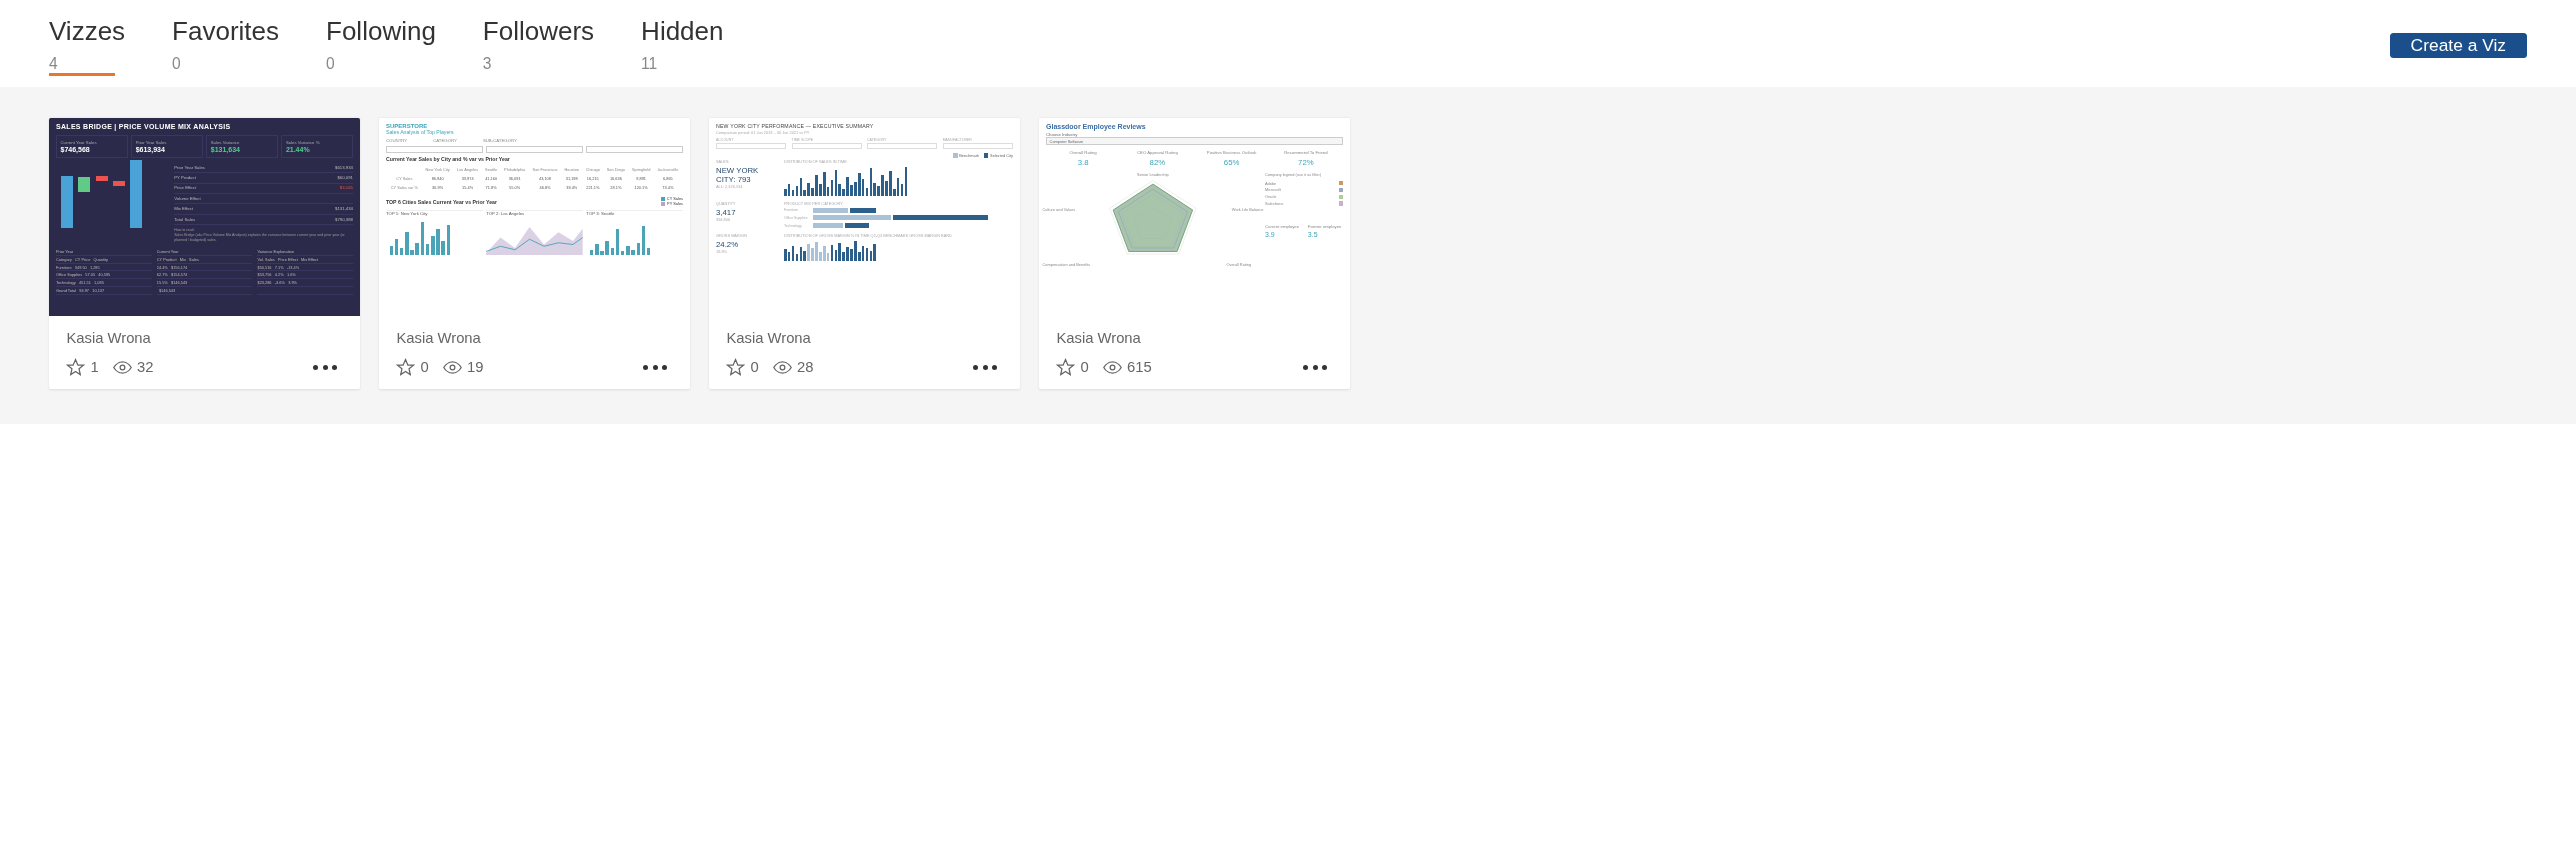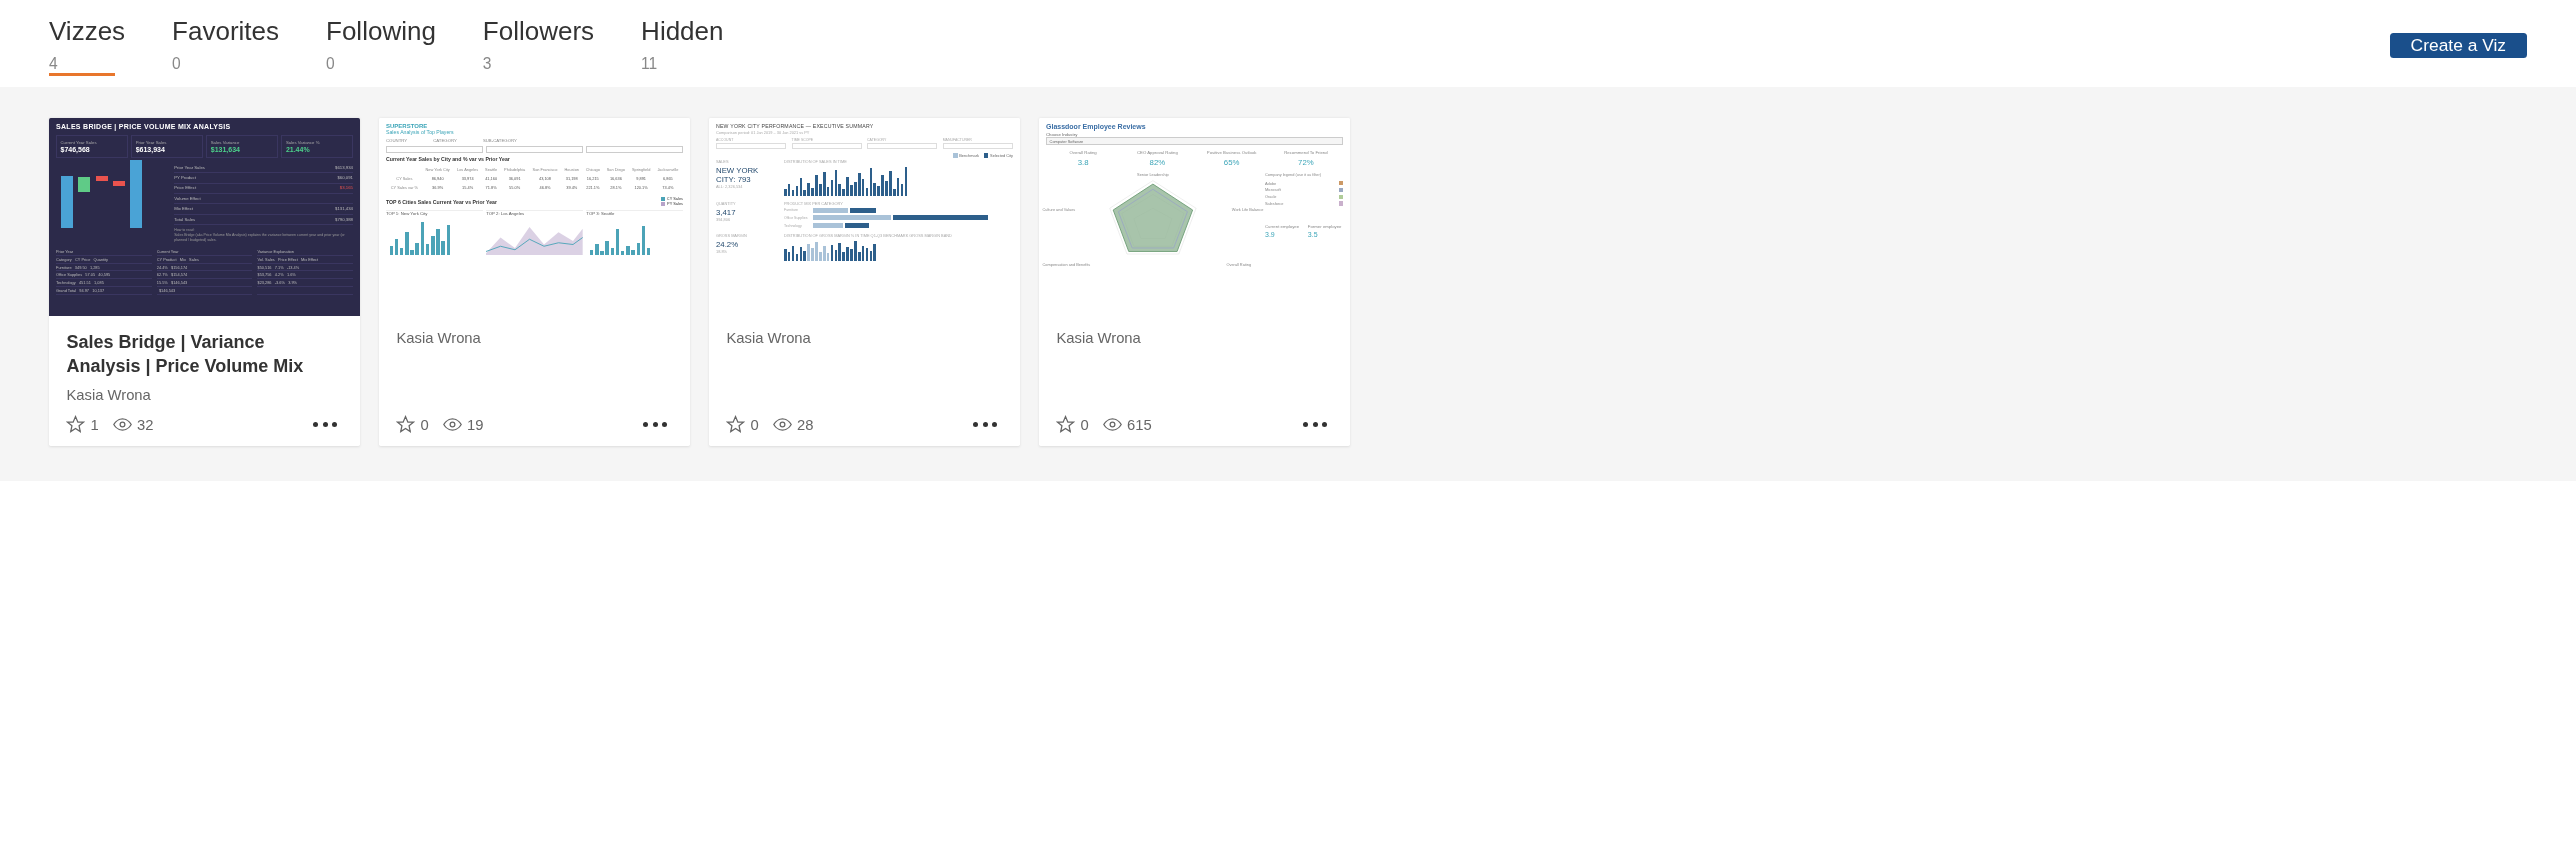--- a/index.html
+++ b/index.html
@@ -340,21 +340,20 @@
               <div>Variance Explanation</div>
               <div>Vol. Sales &nbsp; Price Effect &nbsp; Mix Effect</div>
               <div>$50,516 &nbsp; 7.1% &nbsp; -13.4%</div>
               <div>$53,756 &nbsp; 4.2% &nbsp; 1.6%</div>
               <div>$23,286 &nbsp; -3.6% &nbsp; 3.9%</div>
               <div>&nbsp;</div>
             </div>
         </div>
       </div>
       <div class="card-body">
-        <div class="card-title">Sales Bridge | Variance Analysis | Price Volume Mix</div>
         <div class="card-author">Kasia Wrona</div>
         <div class="card-footer">
           <div class="stats">
             <div class="stat">
               <svg viewBox="0 0 24 24">
                   <path d="M12 2l3 7h7l-5.5 4.5L18 21l-6-4-6 4 1.5-7.5L2 9h7z"></path>
                 </svg>
               <span>1</span>
             </div>
             <div class="stat">

